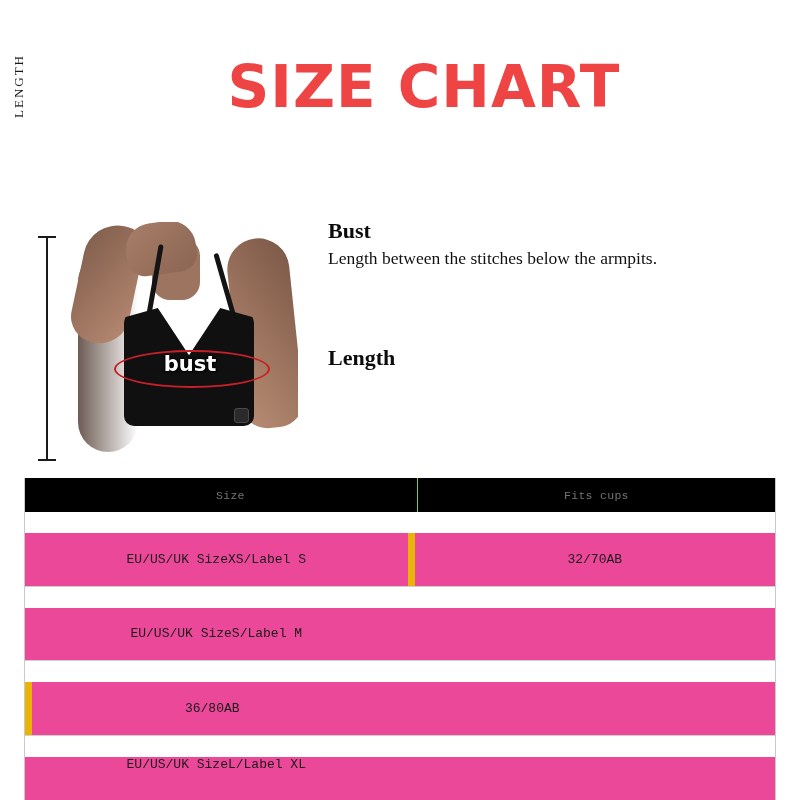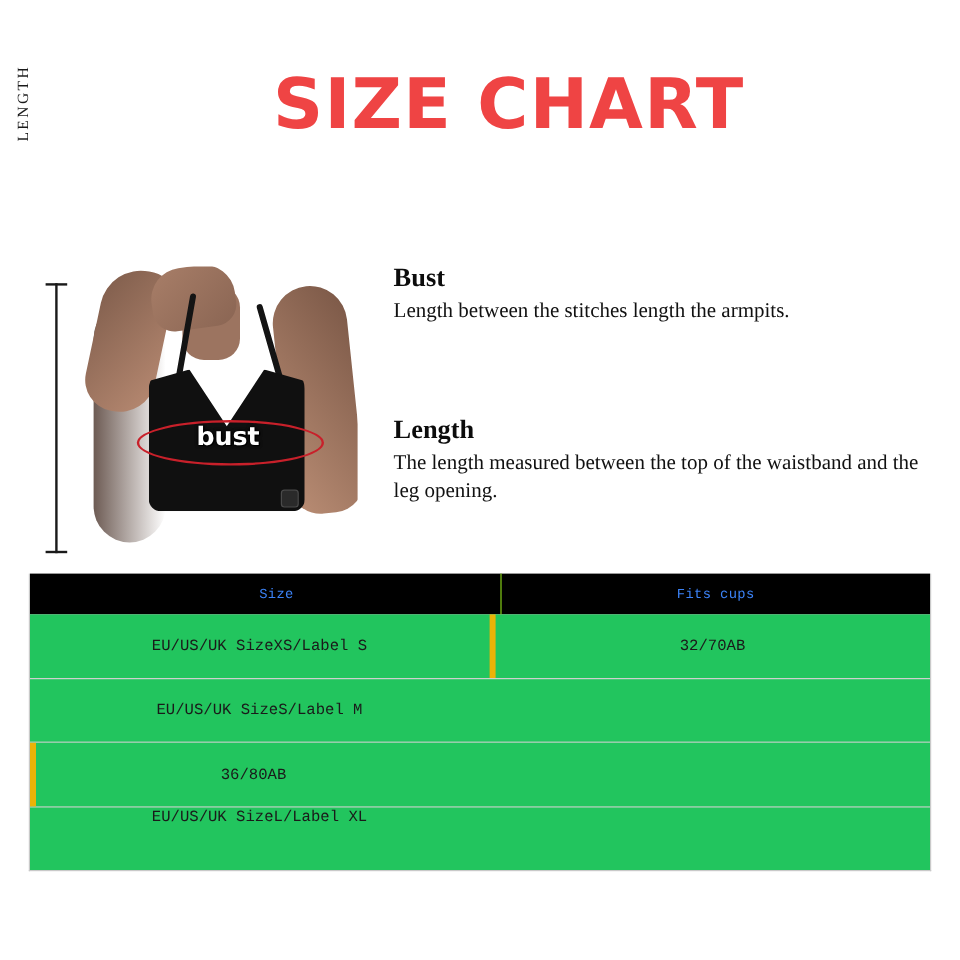--- a/index.html
+++ b/index.html
@@ -224,49 +224,50 @@
     left: 24px;
     top: 478px;
     width: 752px;
     border: 1px solid #c9c9c9;
     border-top: none;
     box-sizing: border-box;
   }
   .thead {
     display: flex;
     background: #000000;
-    color: #3b82f6;
+    color: #737373;
     height: 34px;
     padding-left: 19px;
   }
   .thead .cell {
     display: flex;
     align-items: center;
     justify-content: center;
     font-family: "Liberation Mono", monospace;
     font-size: 11.5px;
     letter-spacing: .3px;
   }
   .trow {
     display: flex;
     height: 52.5px;
     border-bottom: 1px solid #cfcfcf;
-    background: #22c55e;
+    background: #ec4899;
+    margin-top: 21px;
   }
   .trow:last-child { border-bottom: none; flex-direction: column; }
   .trow .cell {
     display: flex;
     align-items: center;
     justify-content: center;
     font-family: "Liberation Mono", monospace;
     font-size: 13px;
     color: #1a1a1a;
   }
   .col-size { width: 51%; box-sizing: border-box; }
-  .col-cups { width: 49%; box-sizing: border-box; border-left: 5px solid #eab308; }
+  .col-cups { width: 49%; box-sizing: border-box; border-left: 7px solid #eab308; }
   .thead .col-cups { border-left: 1px solid #84cc16; }
 </style>
 </head>
 <body>
 
 <div class="page">
 
   <div class="title">SIZE CHART</div>
 
   <div class="length-bar">
@@ -287,25 +288,24 @@
     <div class="strap-r"></div>
     <div class="bra"></div>
     <div class="logo-dot"></div>
     <div class="bust-ellipse"></div>
     <div class="bust-word">bust</div>
   </div>
 
   <div class="defs">
     <div class="def-block">
       <p class="def-head">Bust</p>
-      <p class="def-body">Length between the stitches length the armpits.</p>
+      <p class="def-body">Length between the stitches below the armpits.</p>
     </div>
     <div class="def-block">
       <p class="def-head">Length</p>
-      <p class="def-body">The length measured between the top of the waistband and the leg opening.</p>
     </div>
   </div>
 
   <div class="table">
     <div class="thead">
       <div class="cell col-size">Size</div>
       <div class="cell col-cups">Fits cups</div>
     </div>
 
     <div class="trow">

